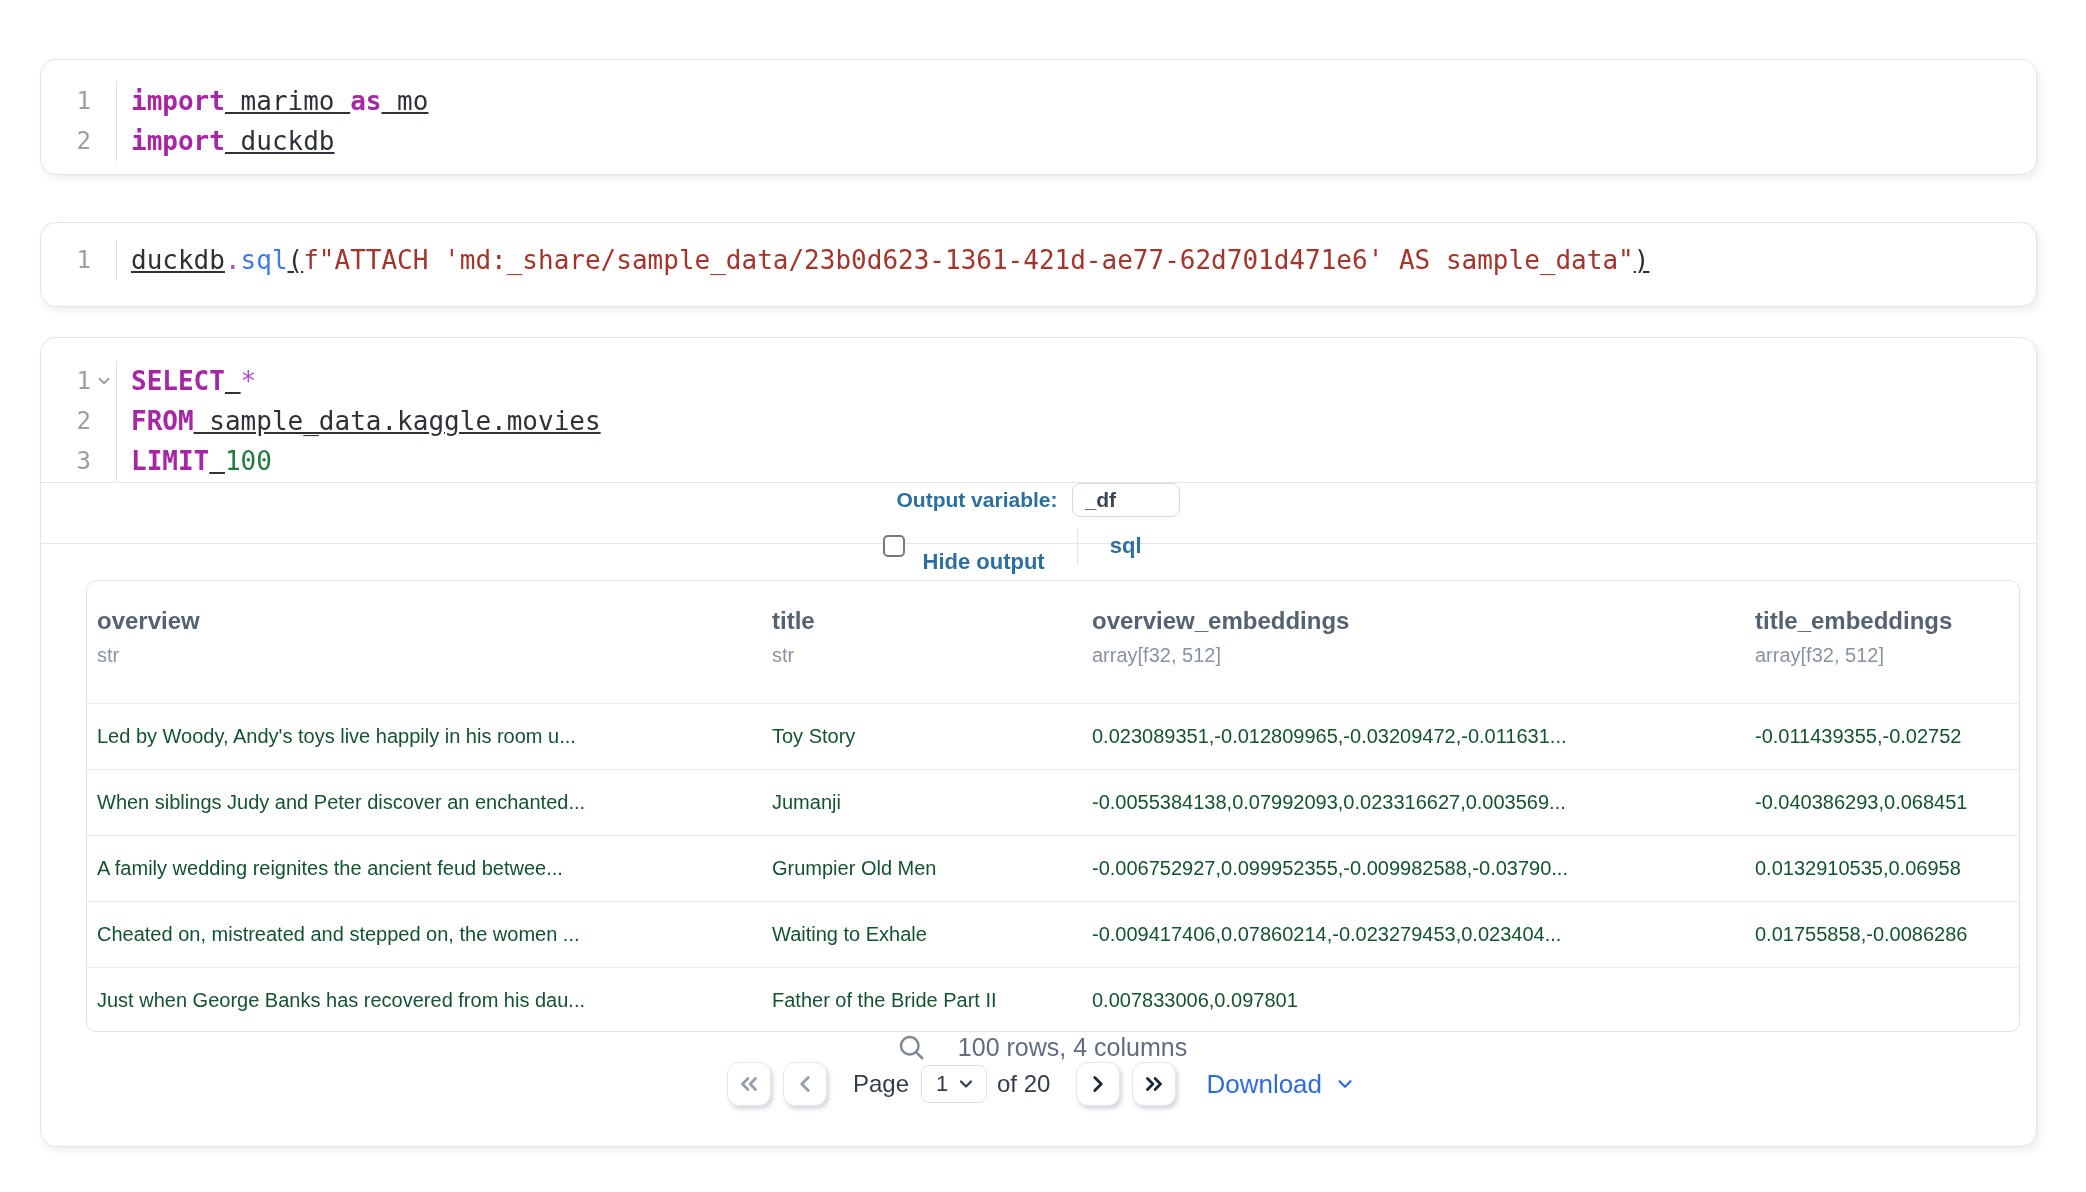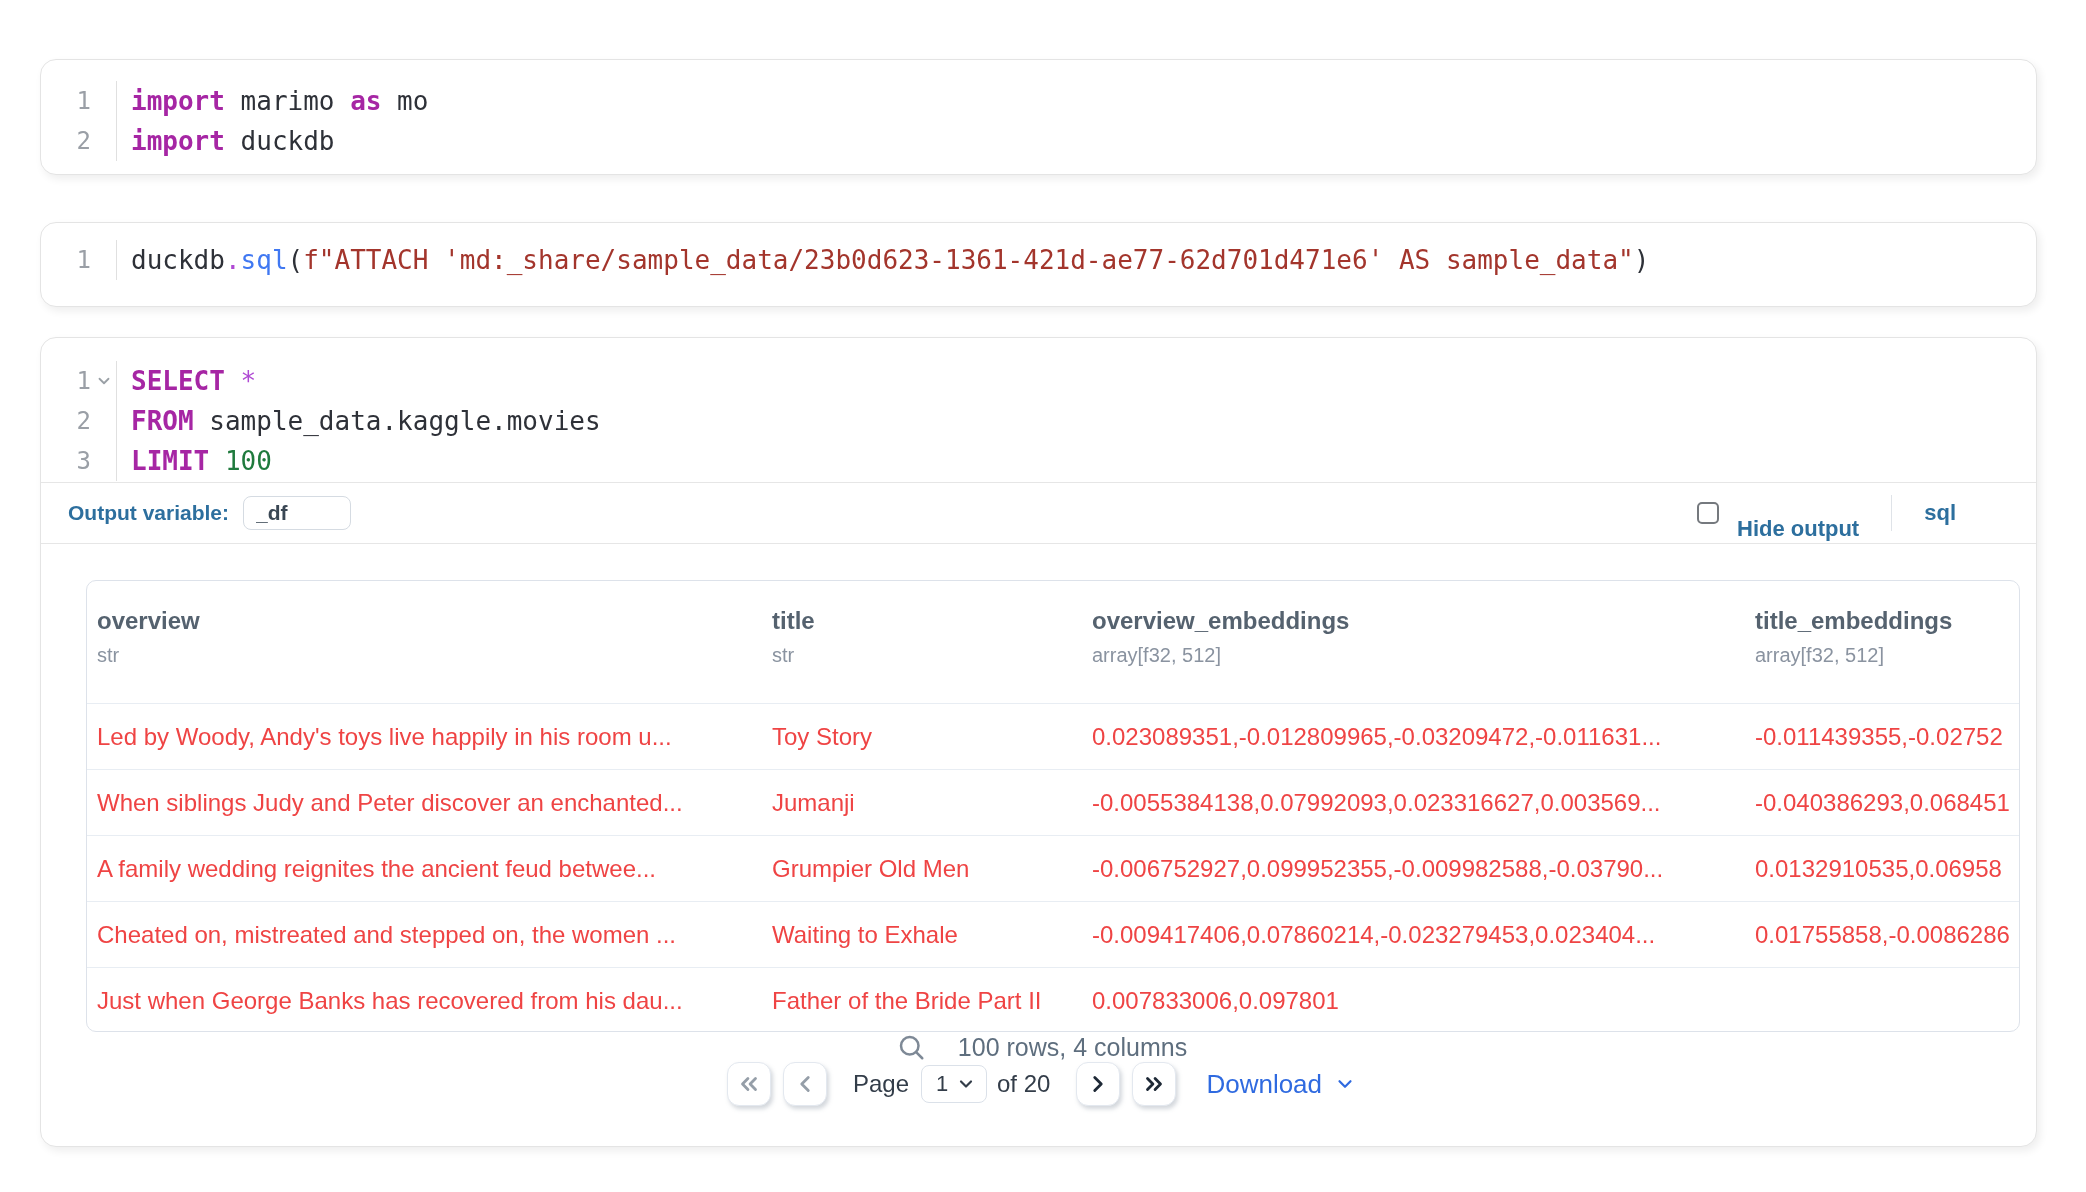--- a/index.html
+++ b/index.html
@@ -31,25 +31,25 @@
   .lnum{flex:none;width:50px;text-align:right;color:#9a9fa6;font-size:24px;
         font-family:"DejaVu Sans Mono",monospace;}
   .fold{flex:none;width:26px;display:flex;align-items:center;justify-content:center;}
   .code-text{padding-left:14px;white-space:pre;}
   .tok-kw{color:var(--c-kw);font-weight:bold;}
   .tok-func{color:var(--c-func);}
   .tok-string{color:var(--c-string);}
   .tok-num{color:var(--c-num);}
   .tok-punct{color:var(--c-punct);}
   .tok-op{color:var(--c-op);}
-  .tok-plain{color:var(--c-plain);}
+  .tok-plain{color:var(--c-plain);text-decoration:underline;}
 
   
   .outbar{height:62px;margin-top:0;border-top:1px solid #e6e6e6;border-bottom:1px solid #e6e6e6;
-          display:flex;align-items:center;justify-content:space-between;padding:0 28px 0 27px;}
+          display:flex;align-items:center;justify-content:space-between;padding:0 28px 0 27px;flex-direction:column;}
   .outbar-left{display:flex;align-items:center;}
   .outvar-label{font-size:21px;font-weight:bold;color:var(--c-accent);}
   .outvar-input{margin-left:14px;width:108px;height:34px;border:1px solid #d5dbe2;border-radius:8px;
                 padding:0 0 0 12px;font-family:"Liberation Sans",sans-serif;
                 font-size:21px;font-weight:bold;color:#3a4754;outline:none;}
   .outbar-right{display:flex;align-items:center;}
   .checkbox{width:22px;height:22px;border:2px solid #75797e;border-radius:5px;background:#fff;}
   .hide-label{margin-left:18px;font-size:22px;font-weight:bold;color:var(--c-accent);margin-top:32px;}
   .vdiv{width:1px;height:36px;background:#dfe3e8;margin:0 32px;}
   .lang-badge{font-size:22px;font-weight:bold;color:var(--c-accent);margin-right:52px;}
@@ -57,21 +57,21 @@
   
   .output-section{padding:36px 35px 0 35px;}
   .table{width:1934px;height:452px;border:1px solid #dde2ea;border-radius:10px;
          overflow:hidden;background:#fff;margin-left:10px;}
   .tgrid{display:grid;grid-template-columns:675px 320px 663px minmax(0,1fr);}
   .thead{height:122px;}
   .th{padding:26px 10px 0 10px;overflow:hidden;white-space:nowrap;cursor:pointer;}
   .th-name{font-size:24px;font-weight:bold;color:#55626f;}
   .th-type{margin-top:9px;font-size:20px;color:#8a93a0;}
   .tr{height:66px;border-top:1px solid #e8edf3;align-items:center;}
-  .td{padding:0 10px;font-size:24px;color:#ef4444;white-space:nowrap;overflow:hidden;}
+  .td{padding:0 10px;font-size:20px;color:#14532d;white-space:nowrap;overflow:hidden;}
 
   
   .footer{height:46px;display:flex;align-items:center;
           justify-content:space-between;padding:0 22px 0 19px;width:1934px;flex-direction:column;}
   .footer-left{display:flex;align-items:center;}
   .search-btn{border:none;background:transparent;padding:0;display:flex;align-items:center;
               color:#7e8996;cursor:pointer;}
   .summary{margin-left:32px;font-size:25px;color:#5e6e7e;}
   .footer-right{display:flex;align-items:center;}
   .pgbtn{width:44px;height:44px;border:1px solid #e3e8ef;border-radius:12px;background:#fff;

